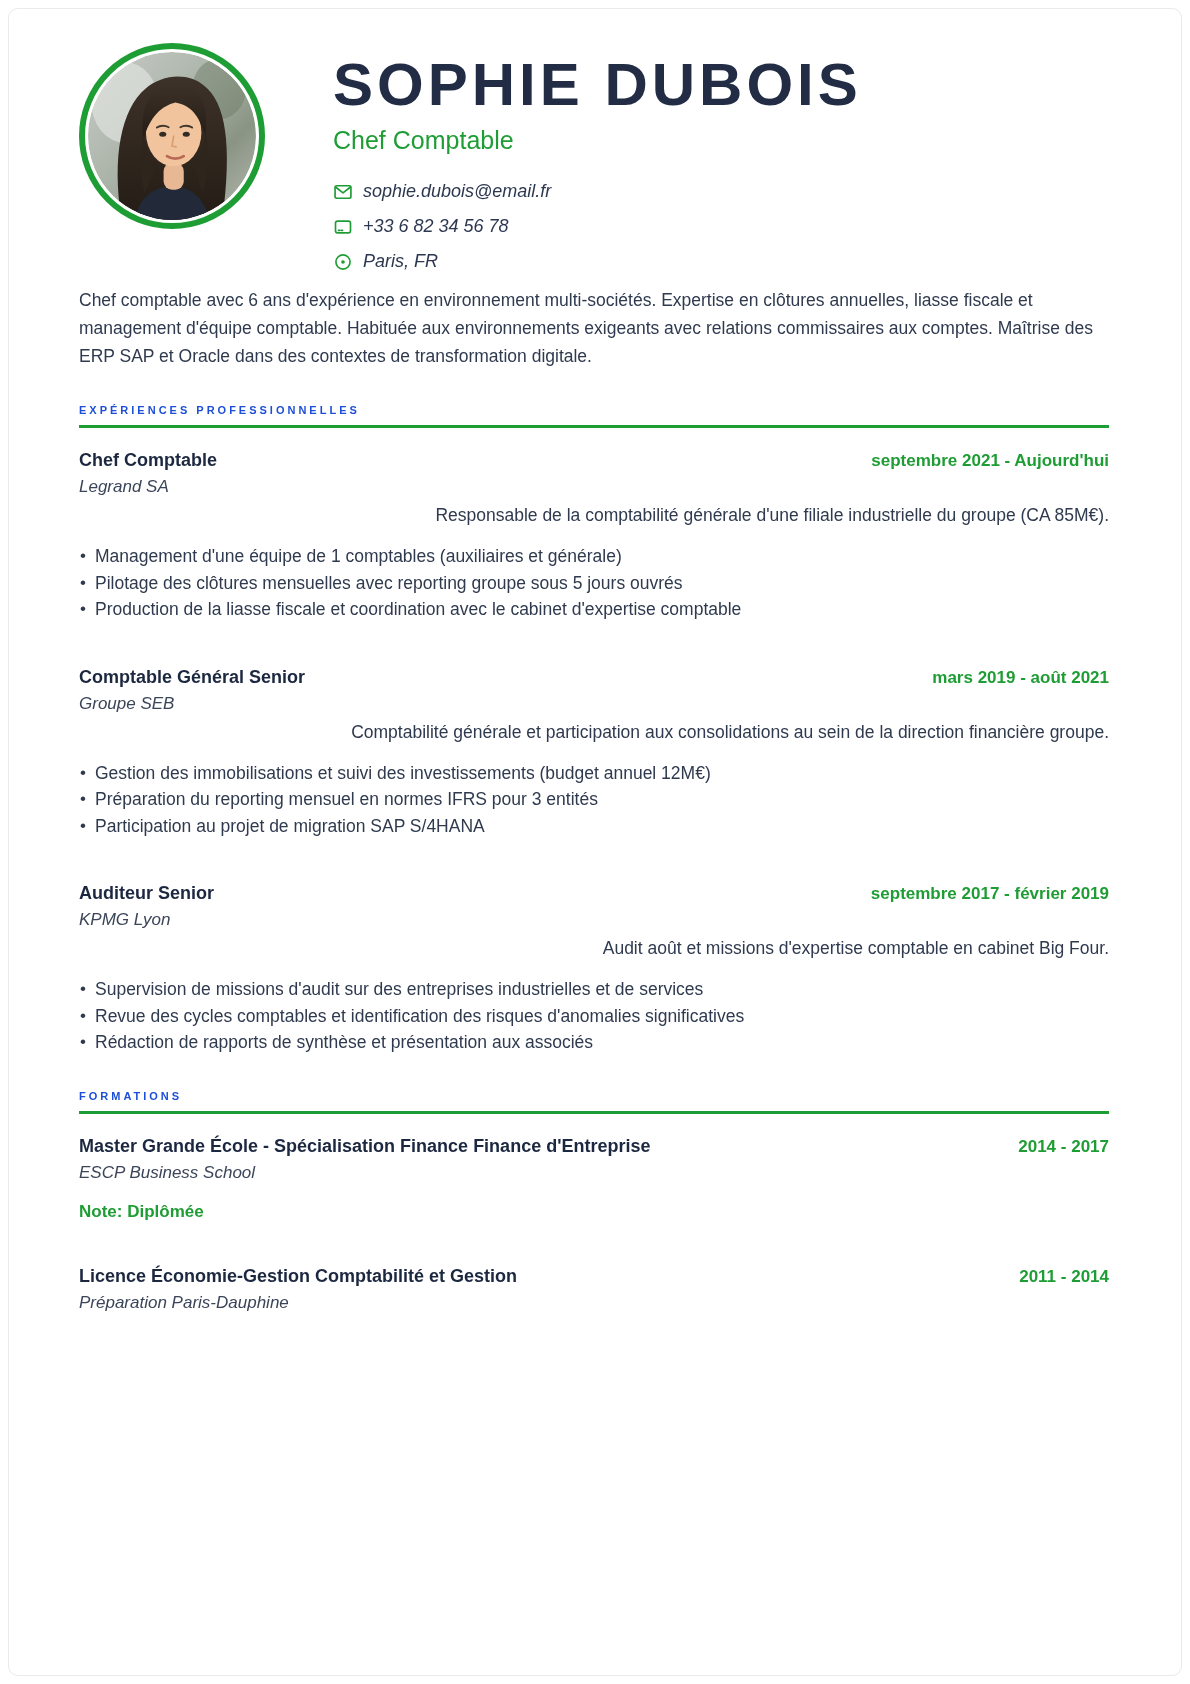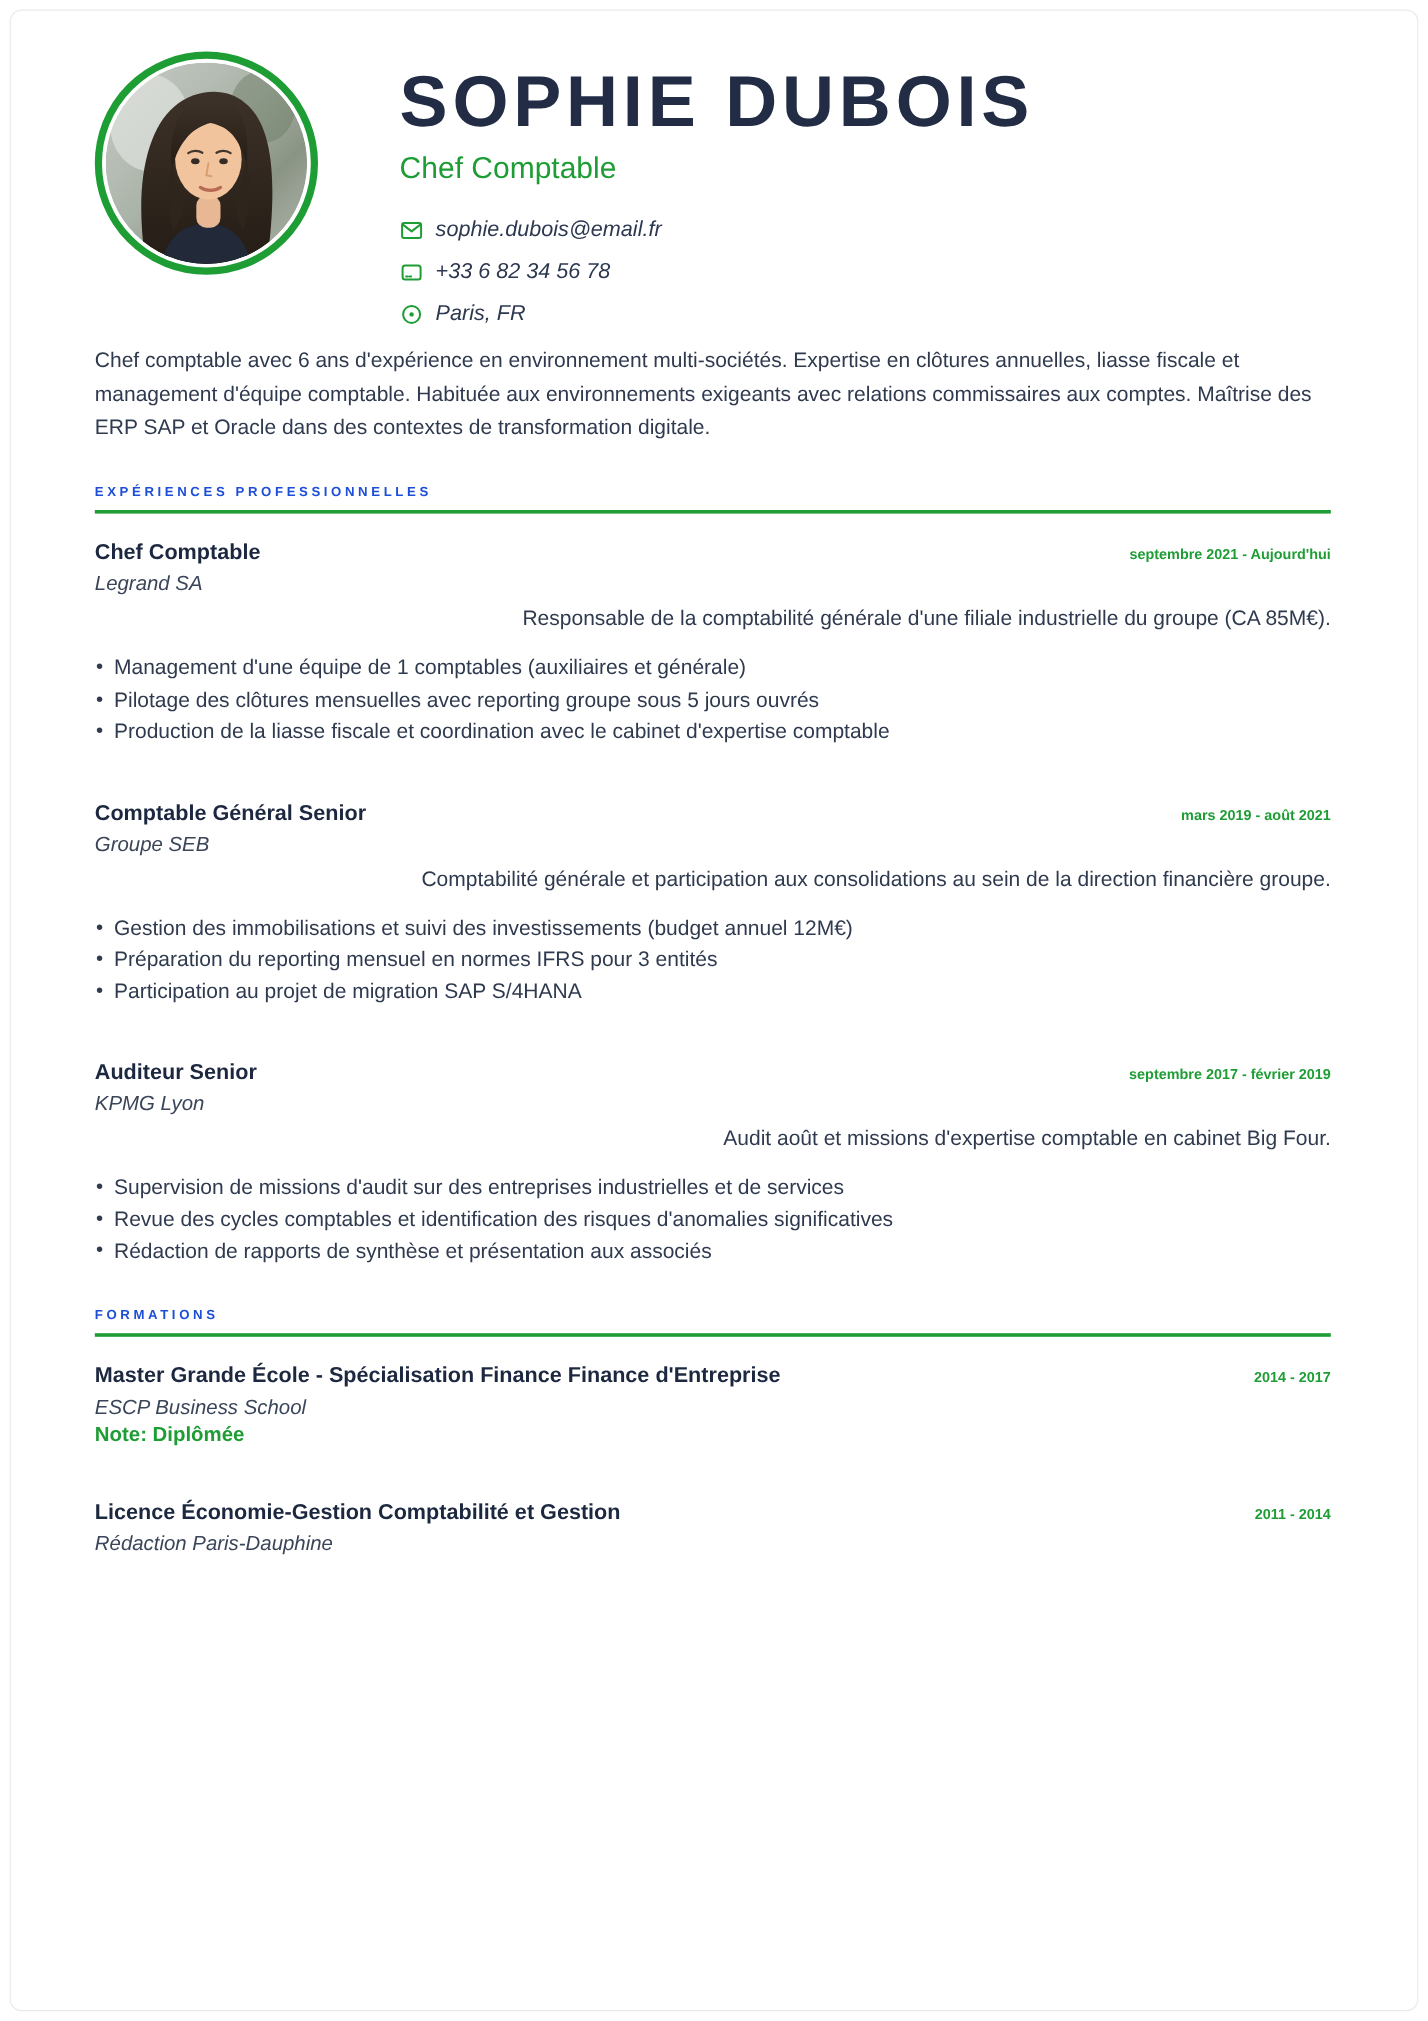--- a/index.html
+++ b/index.html
@@ -53,24 +53,24 @@
     color: #1d4ed8;
   }
   .section-rule {
     margin-top: 9px; height: 3px; background: #1f9d35; border: none;
   }
   
   .entry { margin-top: 22px; }
   .entry + .entry { margin-top: 44px; }
   .entry-head { display: flex; justify-content: space-between; align-items: baseline; }
   .entry-title { font-size: 18px; font-weight: 700; color: #1c2740; }
-  .entry-dates { font-size: 12px; font-weight: 600; color: #1f9d35; white-space: nowrap; }
+  .entry-dates { font-size: 17px; font-weight: 600; color: #1f9d35; white-space: nowrap; }
   .entry-company { margin-top: 6px; font-size: 17px; font-style: italic; color: #3b4559; }
   .entry-desc { margin-top: 5px; font-size: 17.5px; line-height: 27px; color: #2f3a4f; text-align: right; }
-  .entry-note { margin-top: 3px; font-size: 17px; font-weight: 600; color: #1f9d35; }
+  .entry-note { margin-top: 19px; font-size: 17px; font-weight: 600; color: #1f9d35; }
   .bullets { margin-top: 14px; list-style: none; }
   .bullets li {
     position: relative; padding-left: 16px;
     font-size: 17.5px; line-height: 26.5px; color: #2f3a4f;
   }
   .bullets li::before {
     content: "•"; position: absolute; left: 1px; top: 0;
     color: #2f3a4f; font-size: 17px;
   }
 </style>
@@ -220,17 +220,17 @@
       </div>
       <div class="entry-company">ESCP Business School</div>
       <div class="entry-note">Note: Diplômée</div>
     </div>
 
     <div class="entry">
       <div class="entry-head">
         <span class="entry-title">Licence Économie-Gestion Comptabilité et Gestion</span>
         <span class="entry-dates">2011 - 2014</span>
       </div>
-      <div class="entry-company">Rédaction Paris-Dauphine</div>
+      <div class="entry-company">Préparation Paris-Dauphine</div>
     </div>
   </div>
 
 </div>
 
 </body></html>

